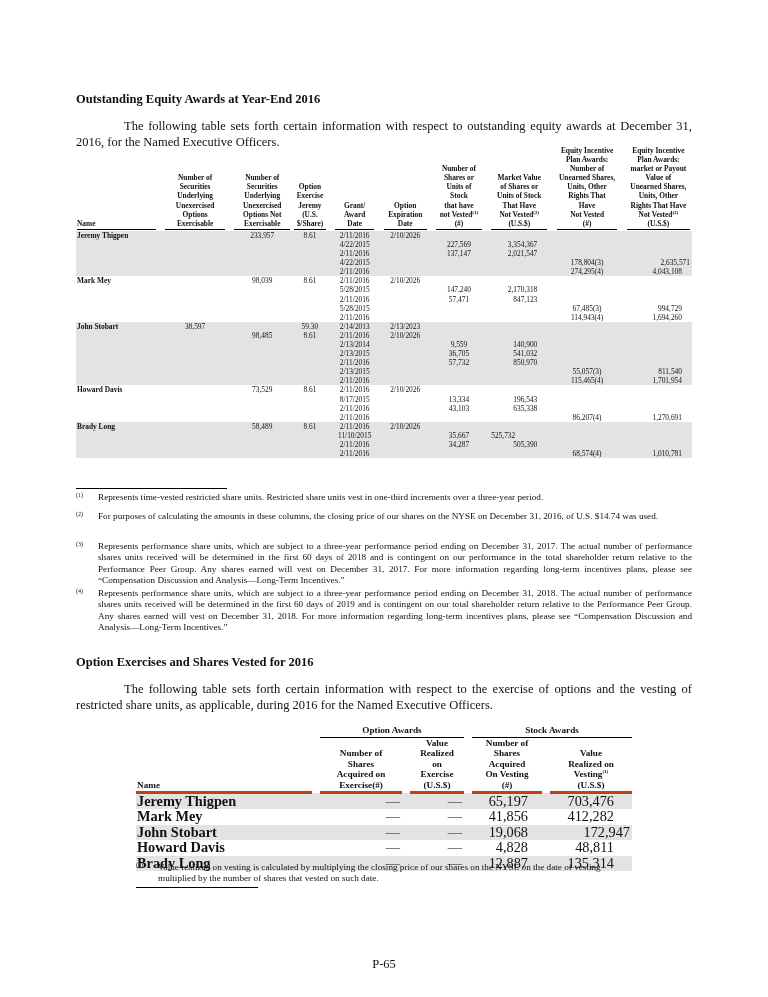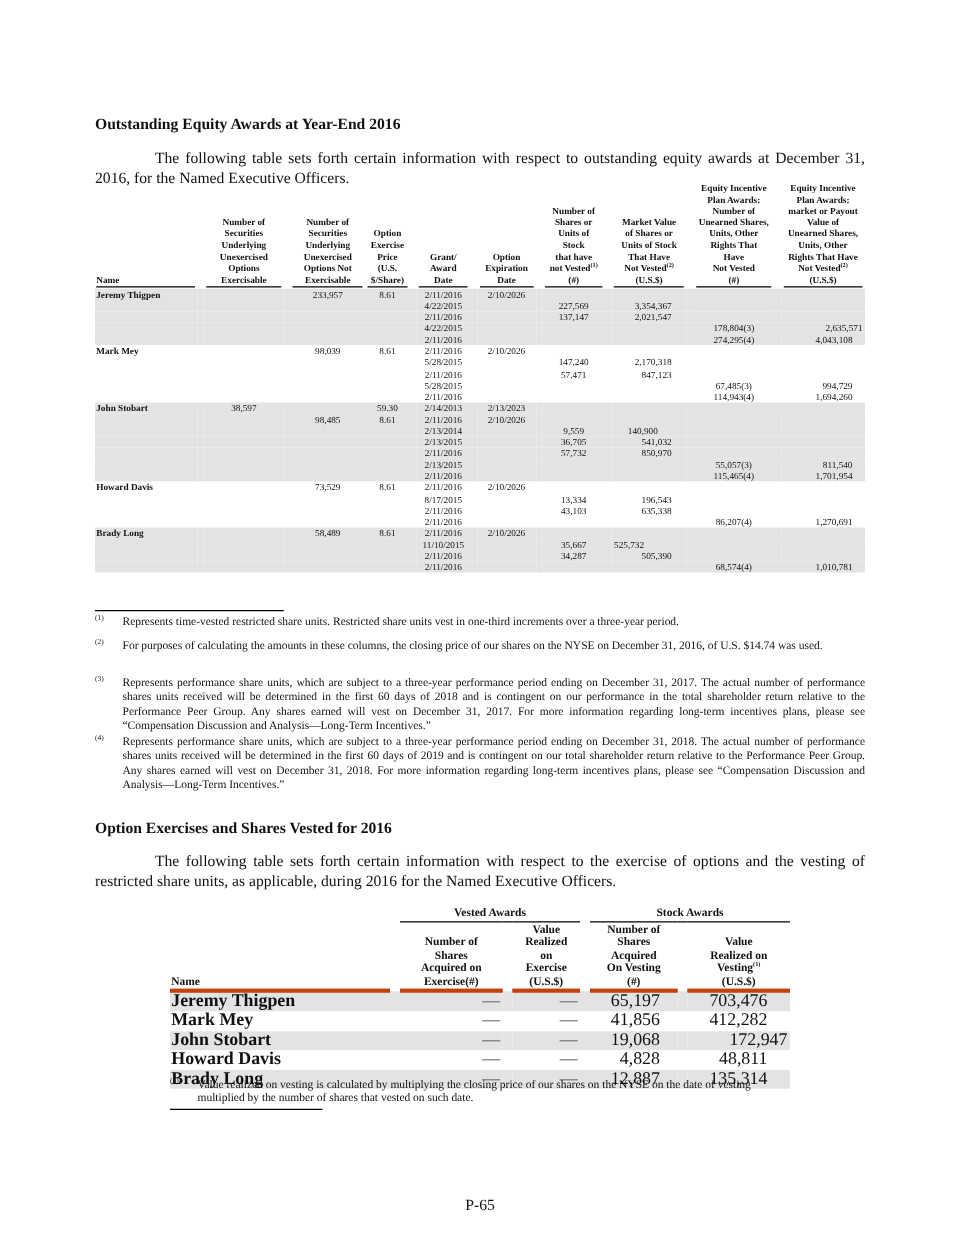--- a/index.html
+++ b/index.html
@@ -104,21 +104,21 @@
             <div>Underlying</div>
             <div>Unexercised</div>
             <div>Options Not</div>
             <div>Exercisable</div>
           </span>
         </th>
       <th style="width:36px;">
           <span class="u">
             <div>Option</div>
             <div>Exercise</div>
-            <div>Price</div>
+            <div>Jeremy</div>
             <div>(U.S.</div>
             <div>$/Share)</div>
           </span>
         </th>
       <th class="gap"></th>
       <th style="width:44px;">
           <span class="u">
             <div>Grant/</div>
             <div>Award</div>
             <div>Date</div>
@@ -433,21 +433,21 @@
         <td class="gap"></td>
         <td></td>
         <td></td>
         <td class="gap"></td>
         <td>2/13/2014</td>
         <td class="gap"></td>
         <td></td>
         <td class="gap"></td>
         <td style="text-align: center;">9,559</td>
         <td class="gap"></td>
-        <td style="text-align: center; padding-right: 12px;">140,900</td>
+        <td style="text-align: right; padding-right: 12px;">140,900</td>
         <td class="gap"></td>
         <td></td>
         <td class="gap"></td>
         <td style="text-align: right; padding-right: 10px;"></td>
       </tr>
       <tr class="shade">
         <td class="name"></td>
         <td class="gap"></td>
         <td></td>
         <td class="gap"></td>
@@ -711,21 +711,21 @@
   </div>
 
 <div class="h2" style="top:655px;">Option Exercises and Shares Vested for 2016</div>
 <div class="para" style="top:681px;">The following table sets forth certain information with respect to the exercise of options and the vesting of restricted share units, as applicable, during 2016 for the Named Executive Officers.</div>
 
 <table class="t2">
   <thead>
     <tr>
       <th style="width:176px;"></th>
       <th class="gap"></th>
-      <th colspan="3" class="grp">Vested Awards</th>
+      <th colspan="3" class="grp">Option Awards</th>
       <th class="gap"></th>
       <th colspan="3" class="grp">Stock Awards</th>
     </tr>
     <tr>
       <th class="name ub">Name</th>
       <th class="gap"></th>
       <th class="ub" style="width:82px;">
           <div>Number of</div>
           <div>Shares</div>
           <div>Acquired on</div>

